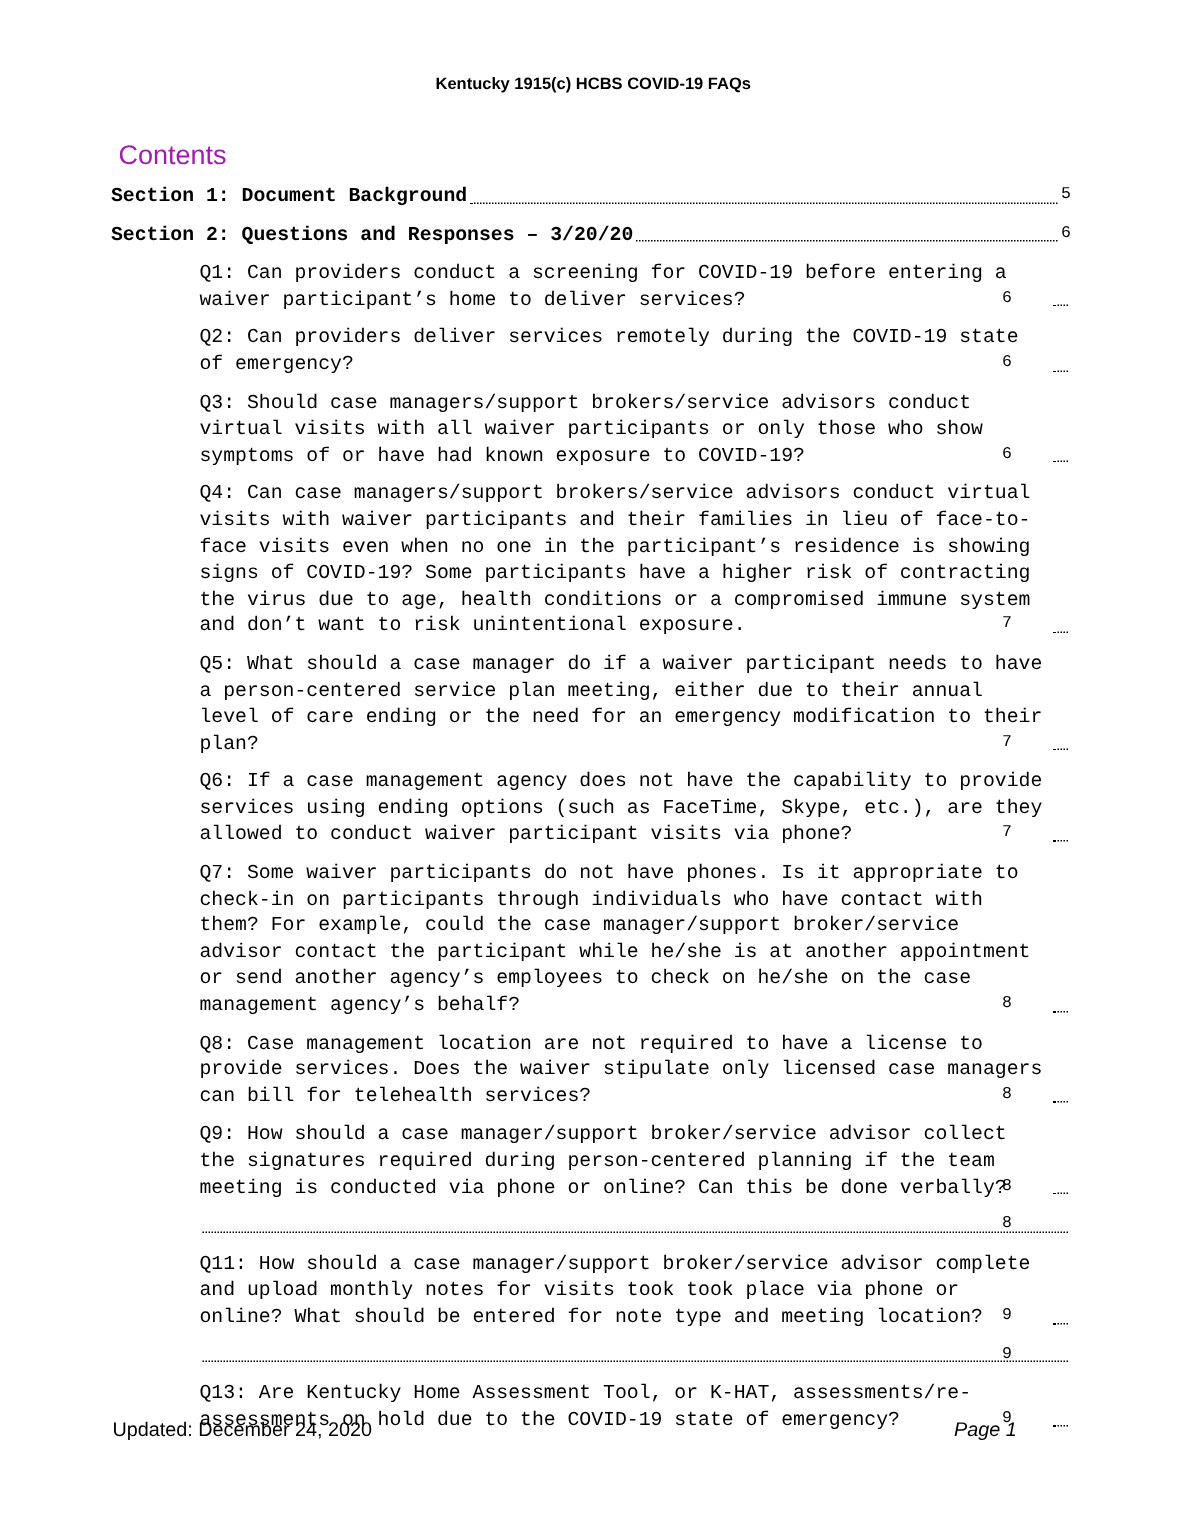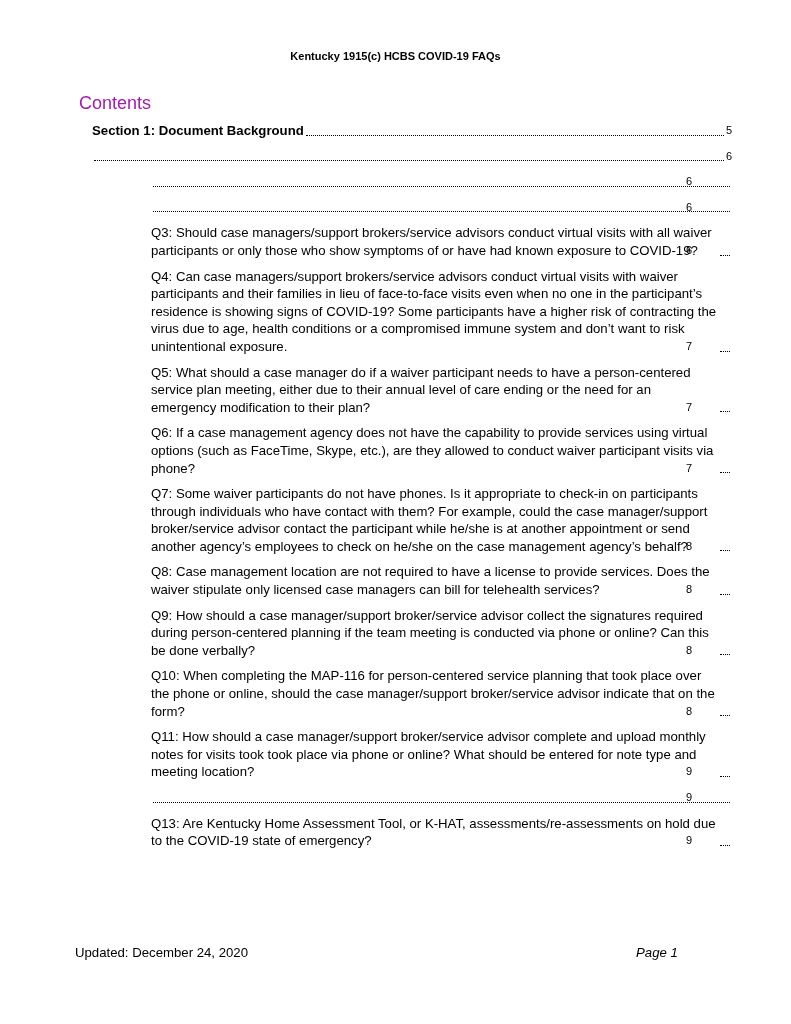--- a/index.html
+++ b/index.html
@@ -1,21 +1,21 @@
 <!DOCTYPE html>
 <html><head>
 <meta charset="utf-8">
 <style>
   html, body { margin: 0; padding: 0; background: #ffffff; }
   body { width: 791px; height: 1024px; position: relative; overflow: hidden;
          font-family: "Liberation Sans", sans-serif; color: #000; }
   .title { position: absolute; left: 0; right: 0; top: 50px; text-align: center;
            font-weight: bold; font-size: 11px; }
   .contents-heading { position: absolute; left: 79px; top: 93px; font-size: 18px; color: #a21caf; }
-  .toc { position: absolute; left: 92px; width: 640px; top: 122px; font-size: 13.2px; line-height: 17.6px; }
+  .toc { position: absolute; left: 74px; width: 640px; top: 122px; font-size: 13.2px; line-height: 17.6px; font-family: Liberation Mono, monospace; }
   .entry { display: flex; align-items: flex-end; margin-bottom: 8px; }
   .entry.section { font-weight: bold; margin-bottom: 8px; }
   .entry.q { padding-left: 59px; text-indent: -46px; margin-left: 0; }
   .entry .text { flex: 0 1 auto; }
   .entry .leader { flex: 1 1 auto; border-bottom: 1px dotted #000; margin: 0 2px 4px 2px; min-width: 10px; }
   .entry .page { flex: 0 0 auto; font-weight: normal; font-size: 11px; }
   .entry.q .text { text-indent: 0; }
   .footer-left { position: absolute; left: 75px; top: 945px; font-size: 13.2px; }
   .footer-right { position: absolute; left: 636px; top: 945px; font-size: 13.2px; font-style: italic; }
 </style>
@@ -25,68 +25,70 @@
 <div class="title">Kentucky 1915(c) HCBS COVID-19 FAQs</div>
 <div class="contents-heading">Contents</div>
 
 <div class="toc">
   <div class="entry section">
     <span class="text">Section 1: Document Background</span>
     <span class="leader"></span>
     <span class="page">5</span>
   </div>
   <div class="entry section">
+    <span class="text">Section 2: Questions and Responses – 3/20/20</span>
     <span class="leader"></span>
     <span class="page">6</span>
   </div>
   <div class="entry q">
+    <span class="text">Q1: Can providers conduct a screening for COVID-19 before entering a waiver participant’s home to deliver services?</span>
     <span class="leader"></span>
     <span class="page">6</span>
   </div>
   <div class="entry q">
+    <span class="text">Q2: Can providers deliver services remotely during the COVID-19 state of emergency?</span>
     <span class="leader"></span>
     <span class="page">6</span>
   </div>
   <div class="entry q">
     <span class="text">Q3: Should case managers/support brokers/service advisors conduct virtual visits with all waiver participants or only those who show symptoms of or have had known exposure to COVID-19?</span>
     <span class="leader"></span>
     <span class="page">6</span>
   </div>
   <div class="entry q">
     <span class="text">Q4: Can case managers/support brokers/service advisors conduct virtual visits with waiver participants and their families in lieu of face-to-face visits even when no one in the participant’s residence is showing signs of COVID-19? Some participants have a higher risk of contracting the virus due to age, health conditions or a compromised immune system and don’t want to risk unintentional exposure.</span>
     <span class="leader"></span>
     <span class="page">7</span>
   </div>
   <div class="entry q">
     <span class="text">Q5: What should a case manager do if a waiver participant needs to have a person-centered service plan meeting, either due to their annual level of care ending or the need for an emergency modification to their plan?</span>
     <span class="leader"></span>
     <span class="page">7</span>
   </div>
   <div class="entry q">
-    <span class="text">Q6: If a case management agency does not have the capability to provide services using virtual options (such as FaceTime, Skype, etc.), are they allowed to conduct waiver participant visits via phone?</span>
+    <span class="text">Q6: If a case management agency does not have the capability to provide services using ending options (such as FaceTime, Skype, etc.), are they allowed to conduct waiver participant visits via phone?</span>
     <span class="leader"></span>
     <span class="page">7</span>
   </div>
   <div class="entry q">
     <span class="text">Q7: Some waiver participants do not have phones. Is it appropriate to check-in on participants through individuals who have contact with them? For example, could the case manager/support broker/service advisor contact the participant while he/she is at another appointment or send another agency’s employees to check on he/she on the case management agency’s behalf?</span>
     <span class="leader"></span>
     <span class="page">8</span>
   </div>
   <div class="entry q">
     <span class="text">Q8: Case management location are not required to have a license to provide services. Does the waiver stipulate only licensed case managers can bill for telehealth services?</span>
     <span class="leader"></span>
     <span class="page">8</span>
   </div>
   <div class="entry q">
     <span class="text">Q9: How should a case manager/support broker/service advisor collect the signatures required during person-centered planning if the team meeting is conducted via phone or online? Can this be done verbally?</span>
     <span class="leader"></span>
     <span class="page">8</span>
   </div>
   <div class="entry q">
-    <span class="text">Q10: When completing the MAP-116 for person-centered service planning that took place over the phone or online, should the case manager/support broker/service advisor indicate that on the form?</span>
     <span class="leader"></span>
     <span class="page">8</span>
   </div>
   <div class="entry q">
     <span class="text">Q11: How should a case manager/support broker/service advisor complete and upload monthly notes for visits took took place via phone or online? What should be entered for note type and meeting location?</span>
     <span class="leader"></span>
     <span class="page">9</span>
   </div>
   <div class="entry q">
     <span class="leader"></span>

